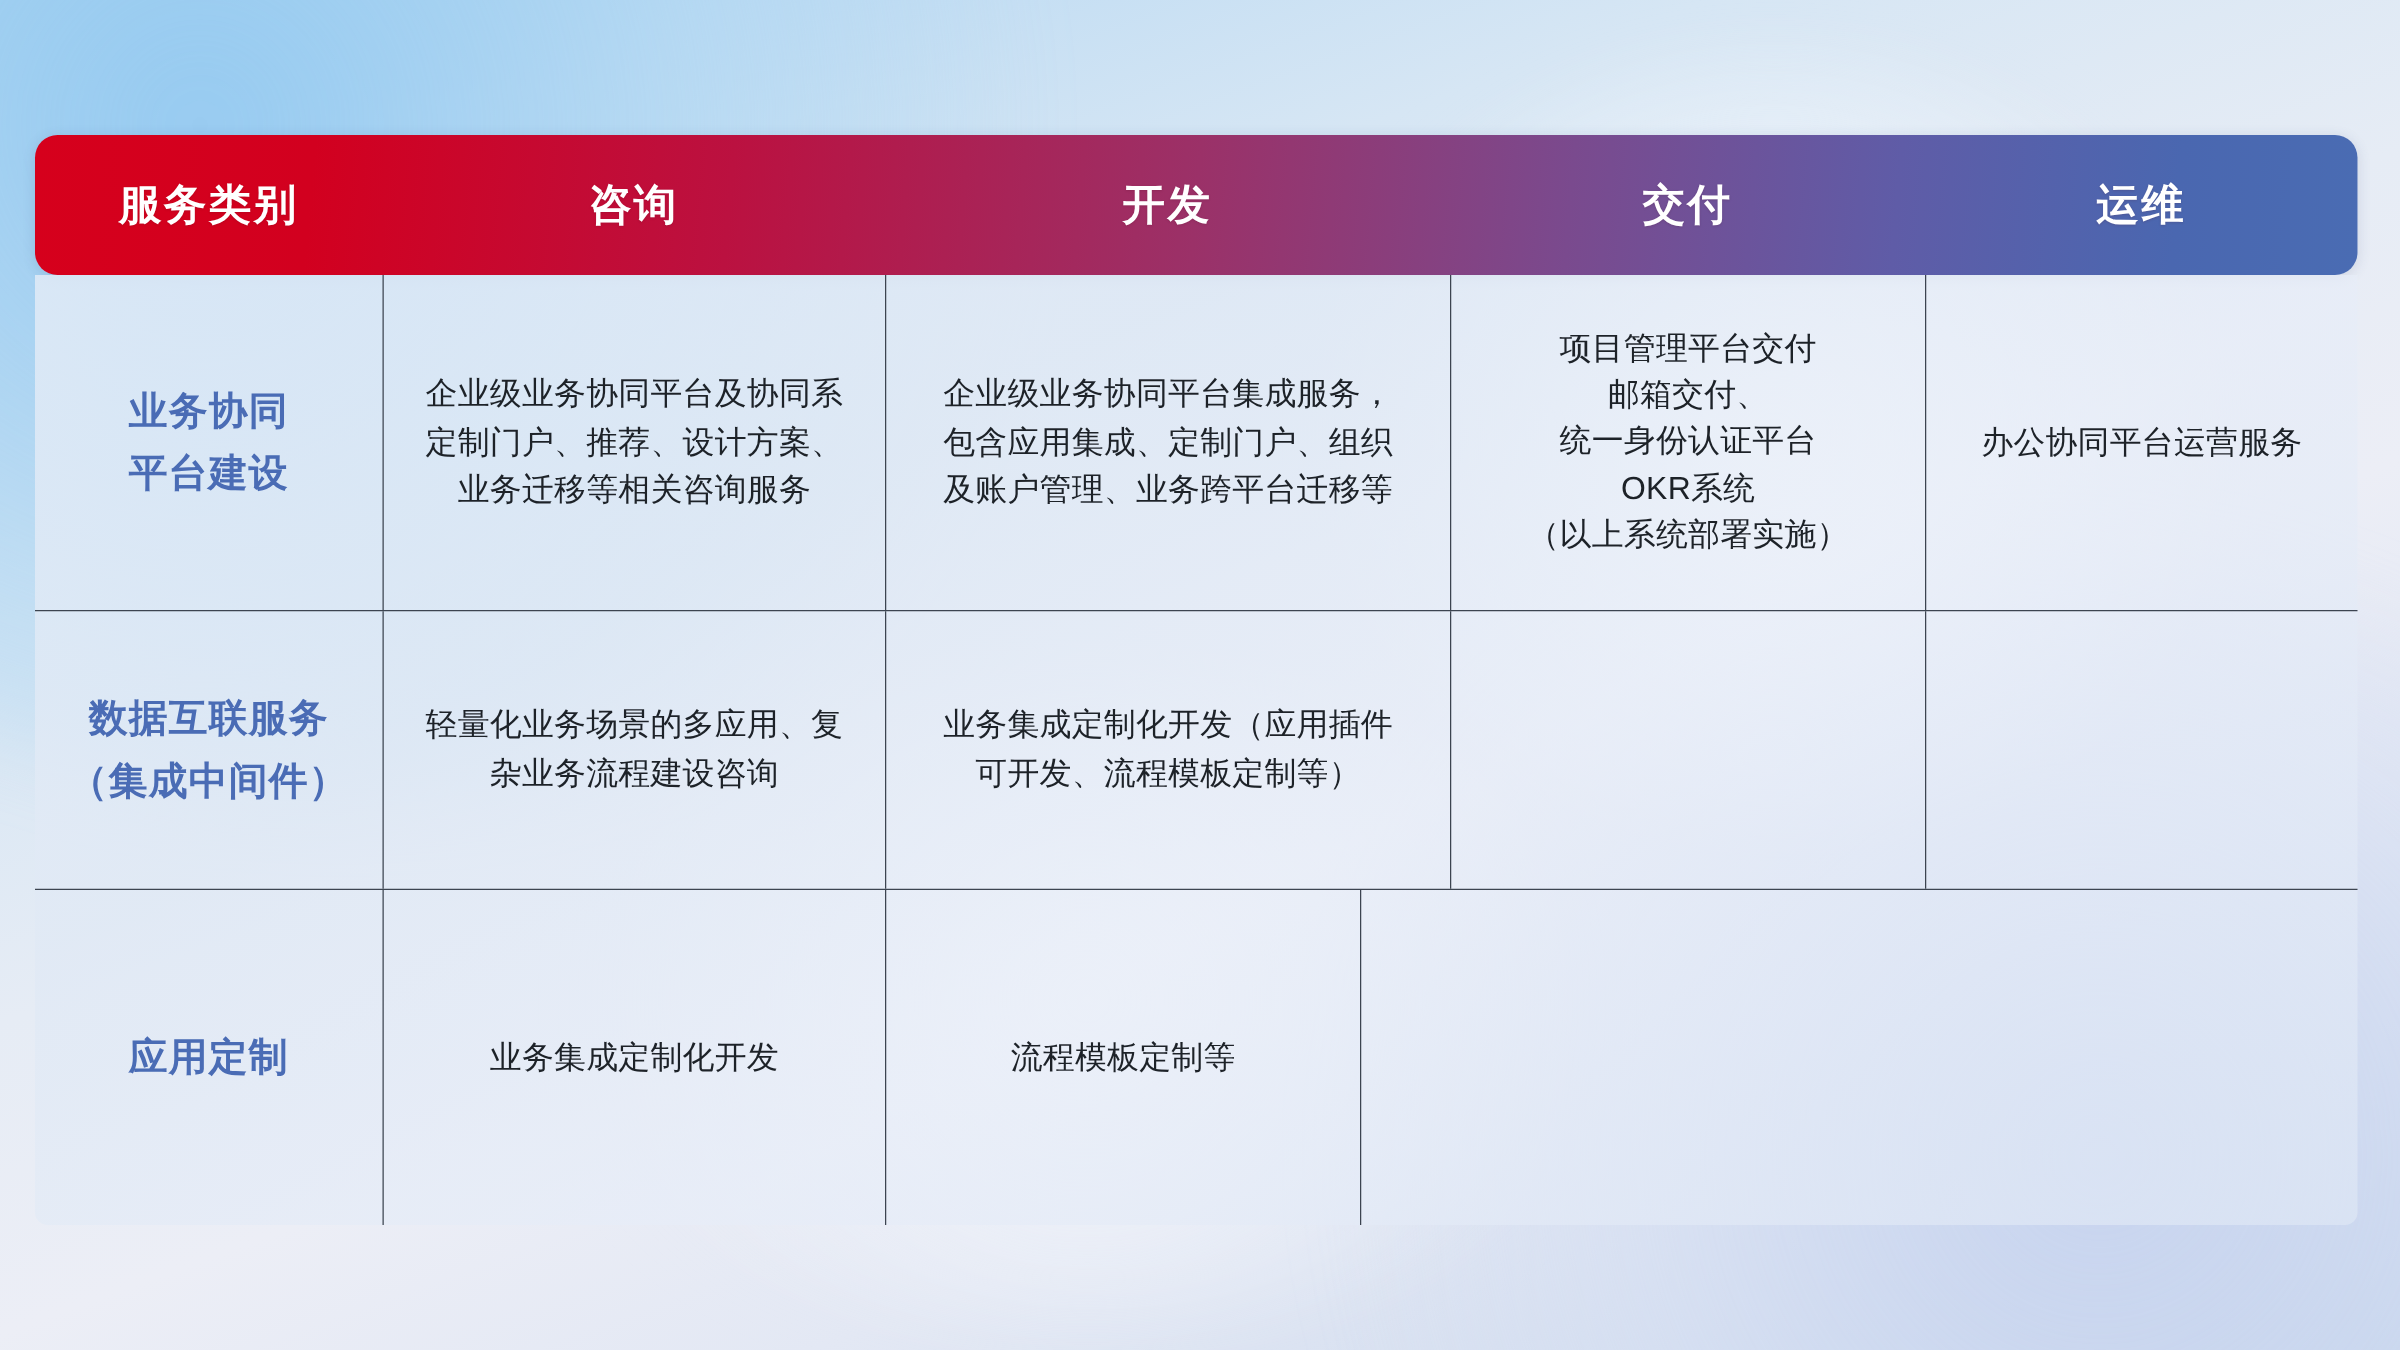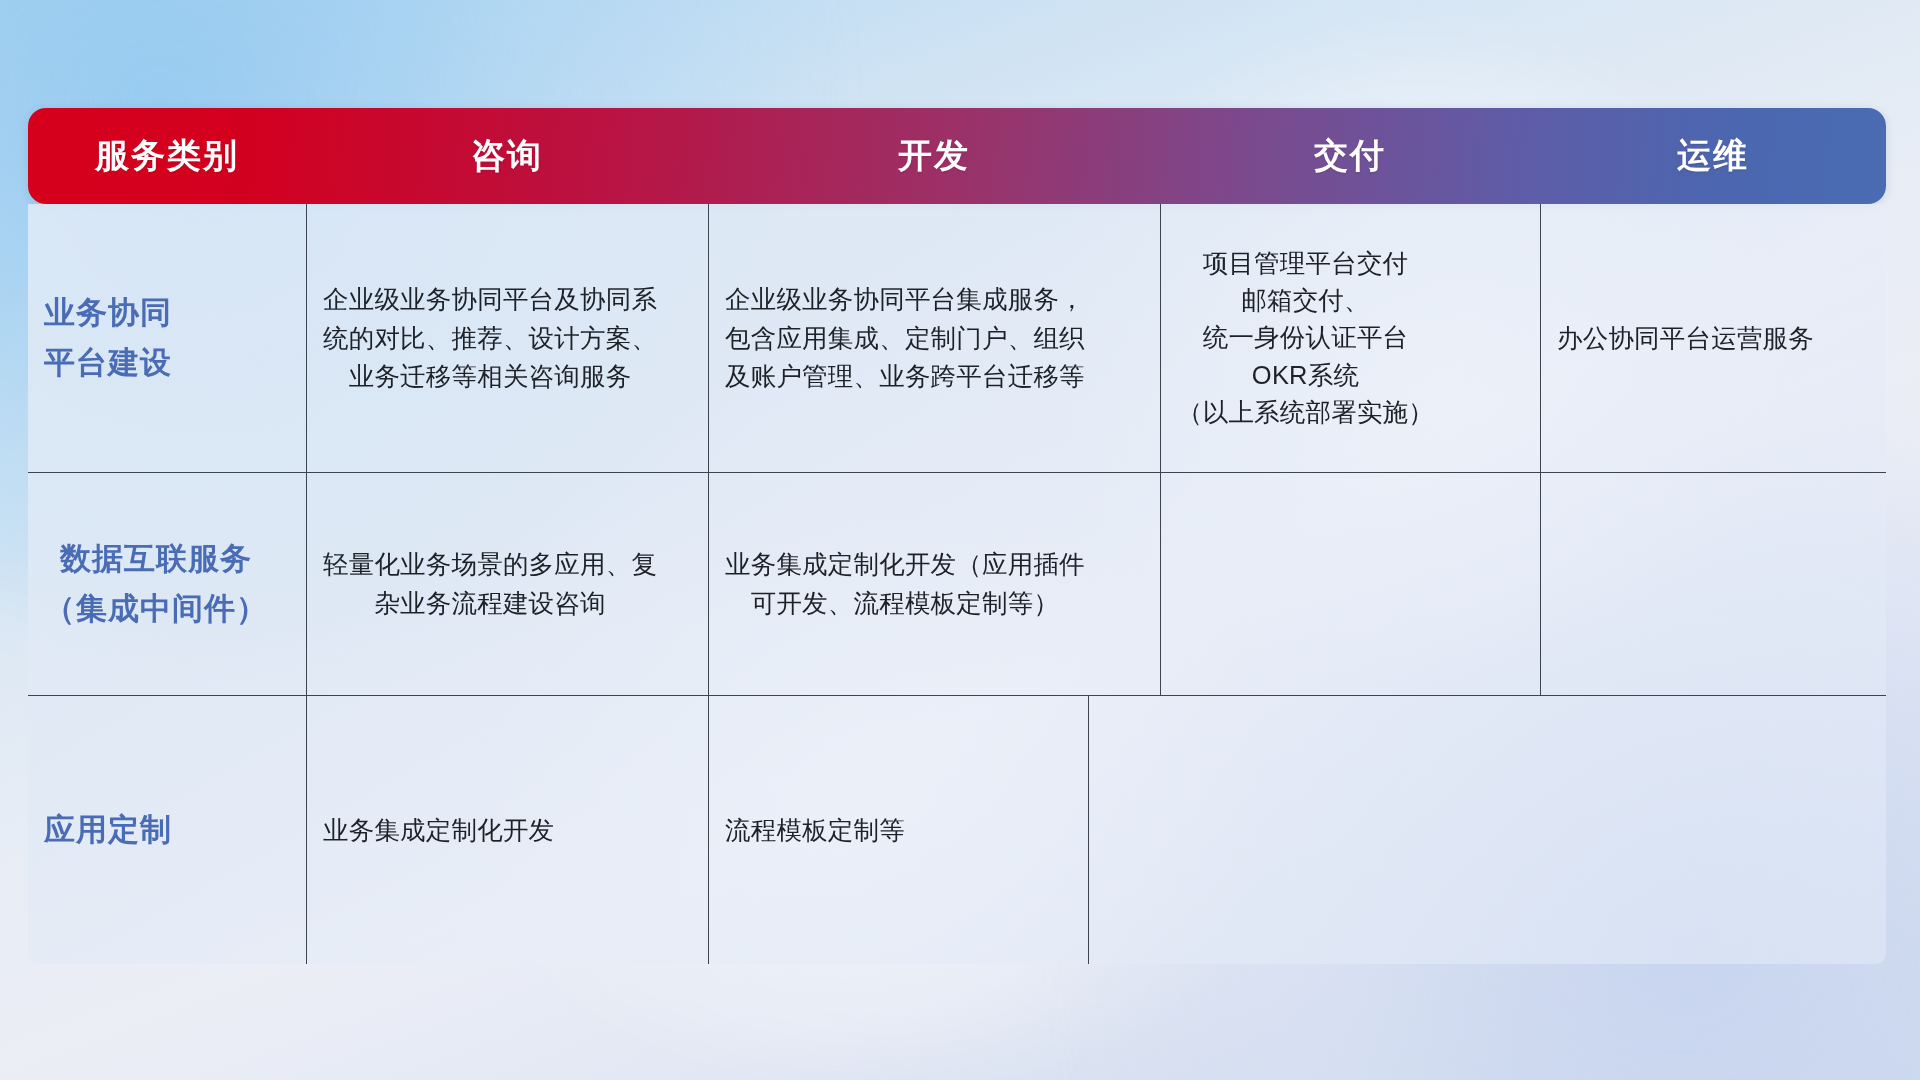--- a/index.html
+++ b/index.html
@@ -81,21 +81,21 @@
     position: absolute;
     left: 28px;
     top: 108px;
     width: 1858px;
     z-index: 5;
   }
 
   
   .table-header {
     display: flex;
-    height: 96px;
+    height: 112px;
     border-radius: 18px;
     overflow: hidden;
     background: linear-gradient(95deg,
         #d6001c 0%,
         #d2001f 12%,
         #bb1140 30%,
         #9b3168 50%,
         #7a4a8e 66%,
         #5f5ca7 80%,
         #4a67b0 92%,
@@ -127,20 +127,21 @@
     display: flex;
     position: relative;
   }
   .trow + .trow {
     border-top: 1.5px solid #3c4450;
   }
   .tcell {
     position: relative;
     display: flex;
     align-items: center;
+    justify-content: center;
     padding: 14px 16px;
     box-sizing: border-box;
     text-align: center;
   }
   .tcell + .tcell {
     border-left: 1.5px solid #3c4450;
   }
   .tcell.no-rule {
     border-left: none;
     font-family: Liberation Serif, serif;
@@ -198,21 +199,21 @@
 
   <div class="table-body">
 
     <div class="trow r0">
       <div class="tcell c0 no-rule">
         <span class="row-label">业务协同
 平台建设</span>
       </div>
       <div class="tcell c1">
         <span class="cell-text">企业级业务协同平台及协同系
-统的对比、推荐、设计方案、
+定制门户、推荐、设计方案、
 业务迁移等相关咨询服务</span>
       </div>
       <div class="tcell c2">
         <span class="cell-text">企业级业务协同平台集成服务，
 包含应用集成、定制门户、组织
 及账户管理、业务跨平台迁移等</span>
       </div>
       <div class="tcell c3">
         <span class="cell-text tight">项目管理平台交付
 邮箱交付、

